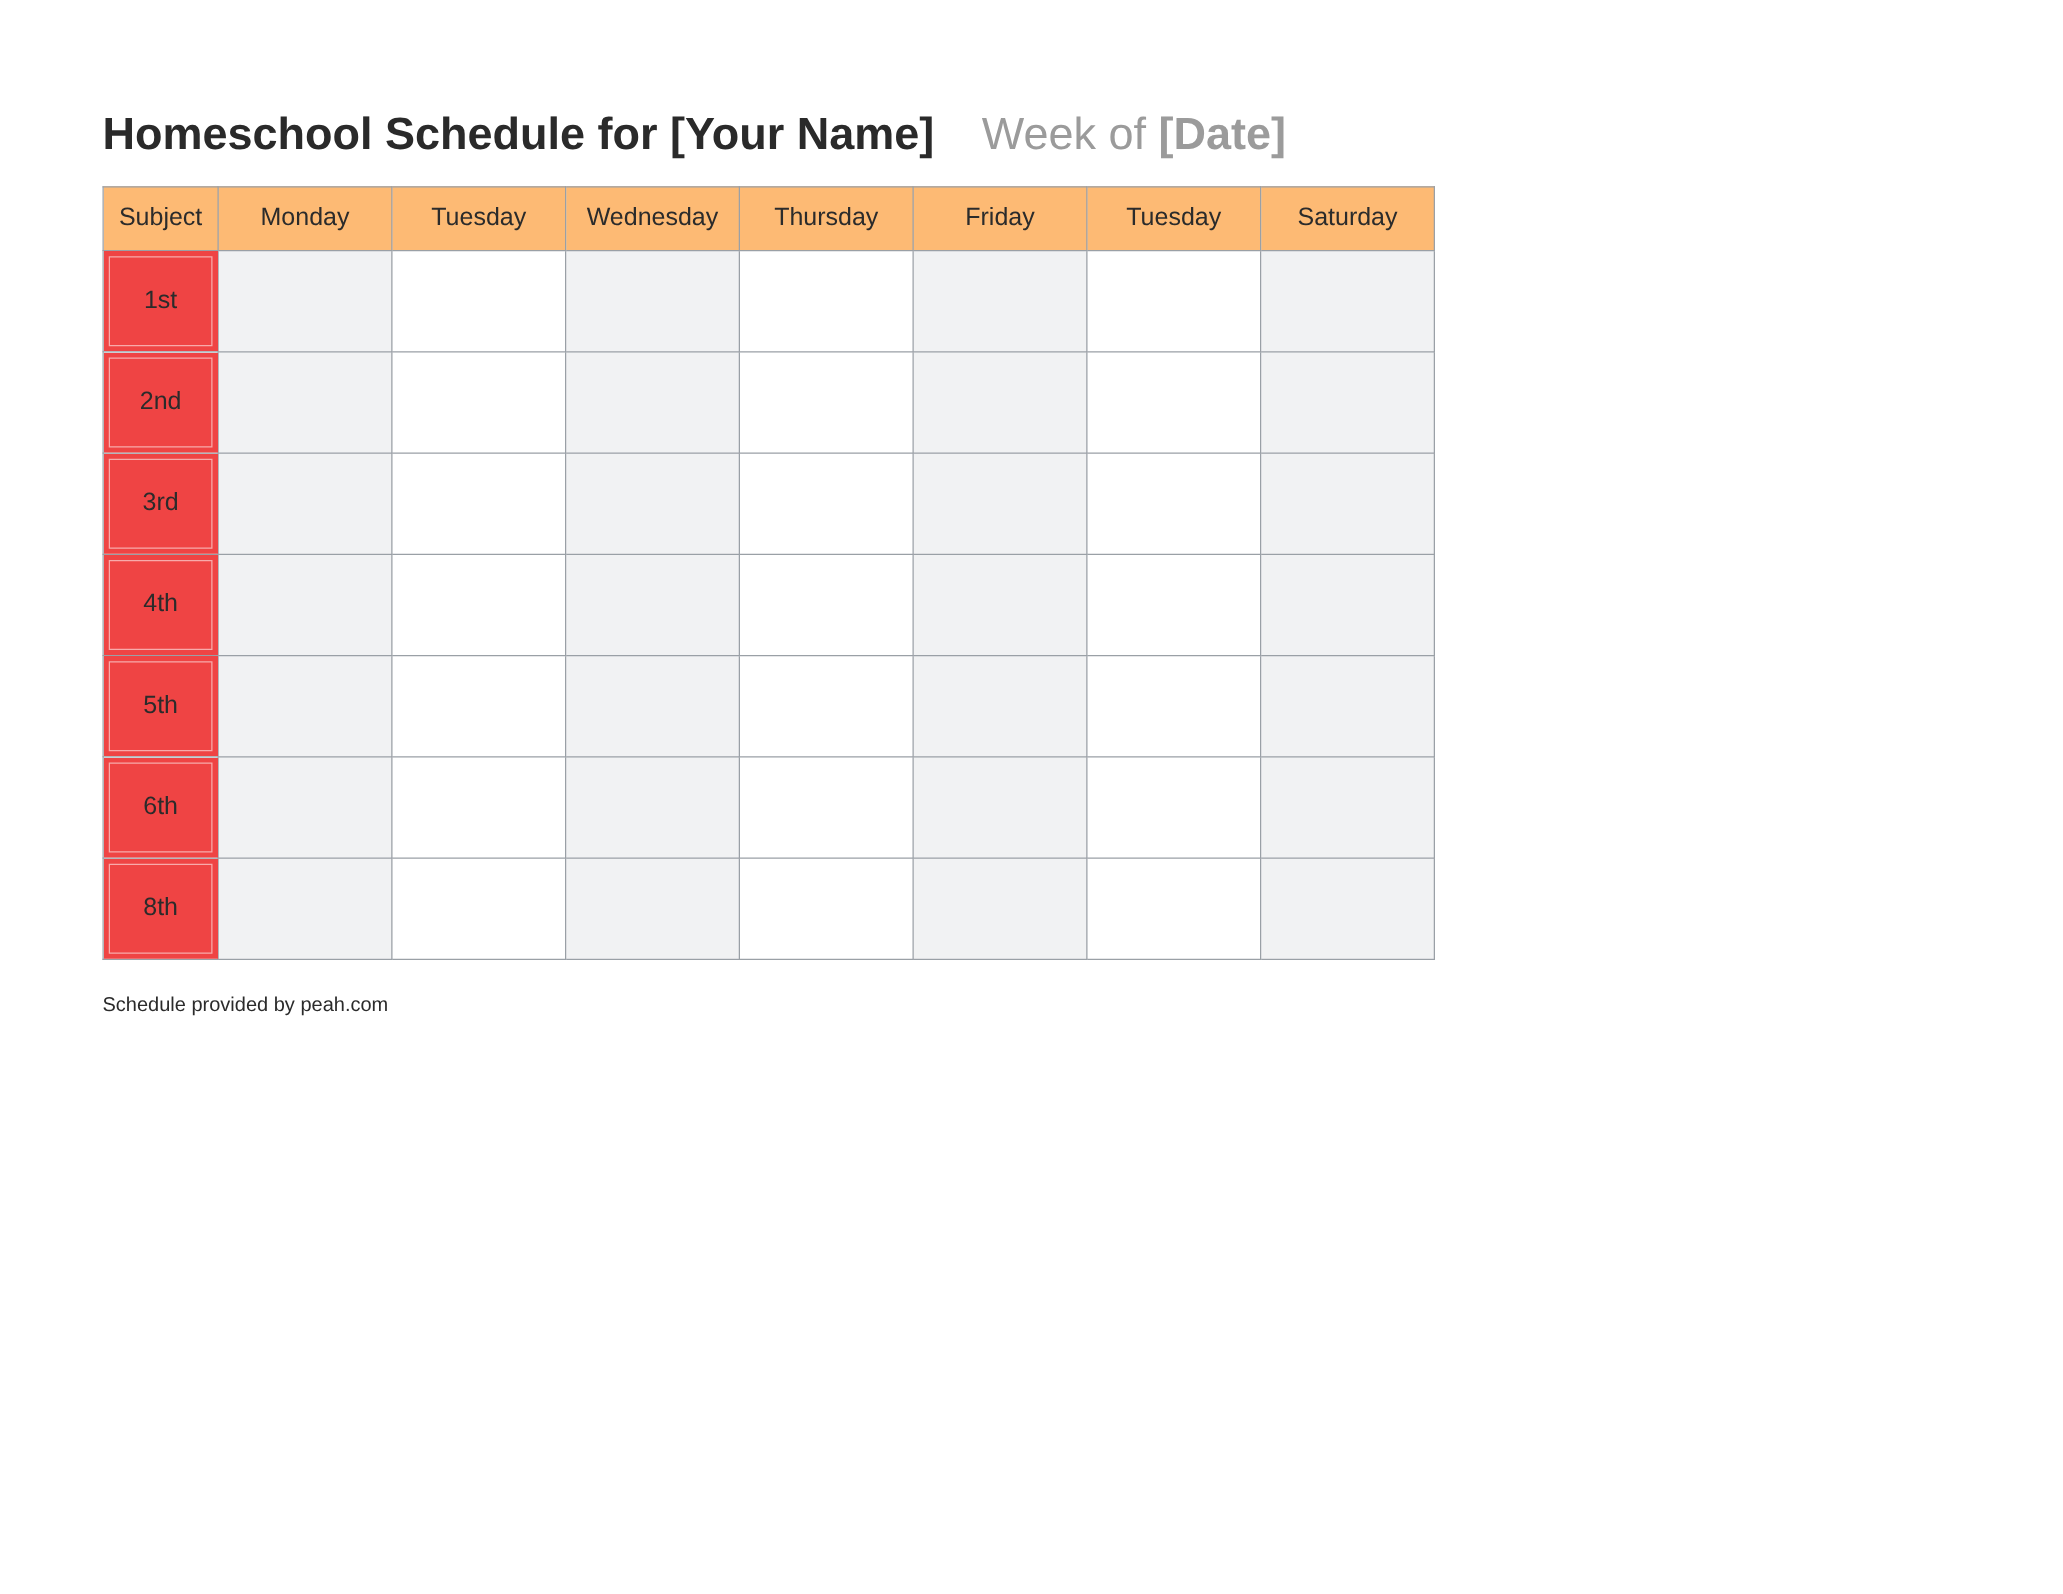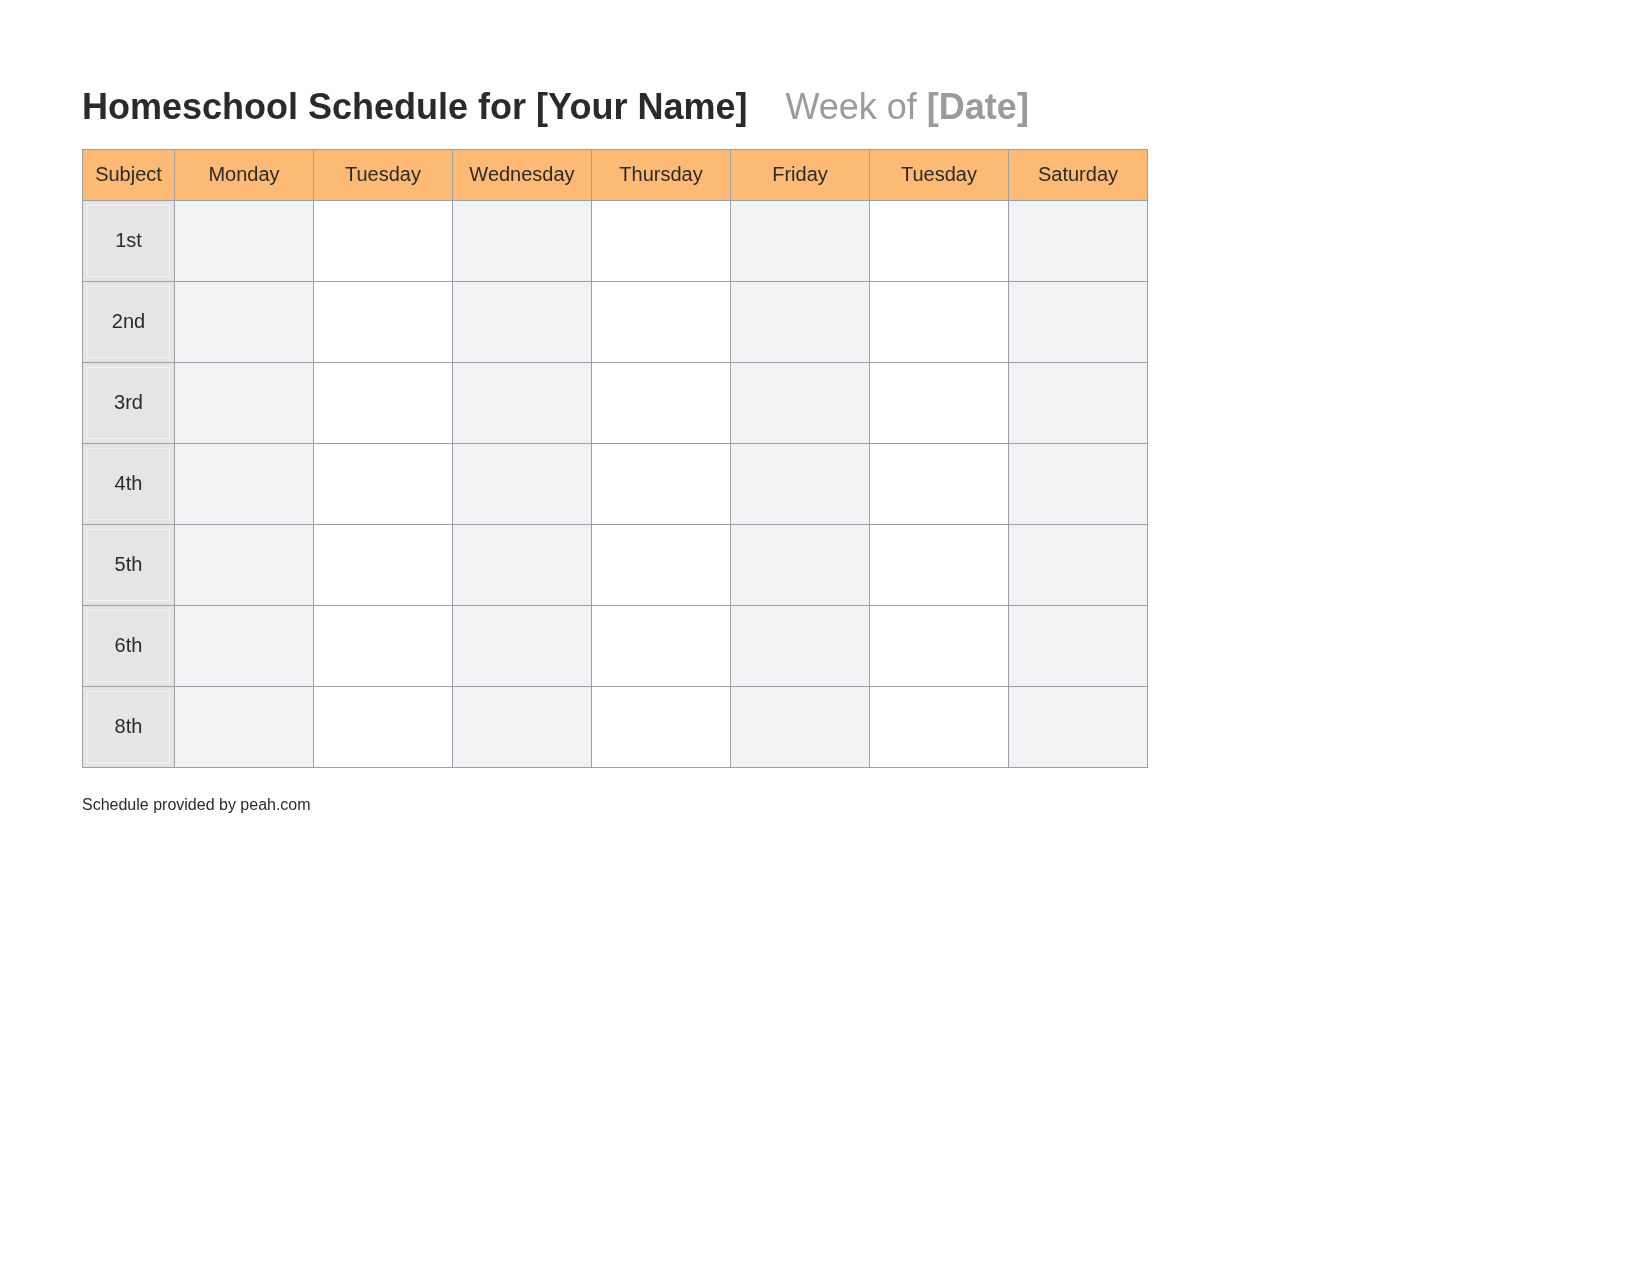--- a/index.html
+++ b/index.html
@@ -52,21 +52,21 @@
     text-align: center;
     font-size: 20px;
     font-weight: 400;
     color: #2b2b2b;
   }
   table.grid th {
     background: #fdba74;
     height: 50px;
   }
   table.grid td.row-label {
-    background: #e5e5e5;
+    background: #ef4444;
     height: 80px;
     position: relative;
     margin-top: 44px;
   }
   
   td.row-label::after {
     content: "";
     position: absolute;
     left: 4px; right: 4px; top: 4px; bottom: 4px;
     border: 1px solid rgba(255,255,255,0.55);

